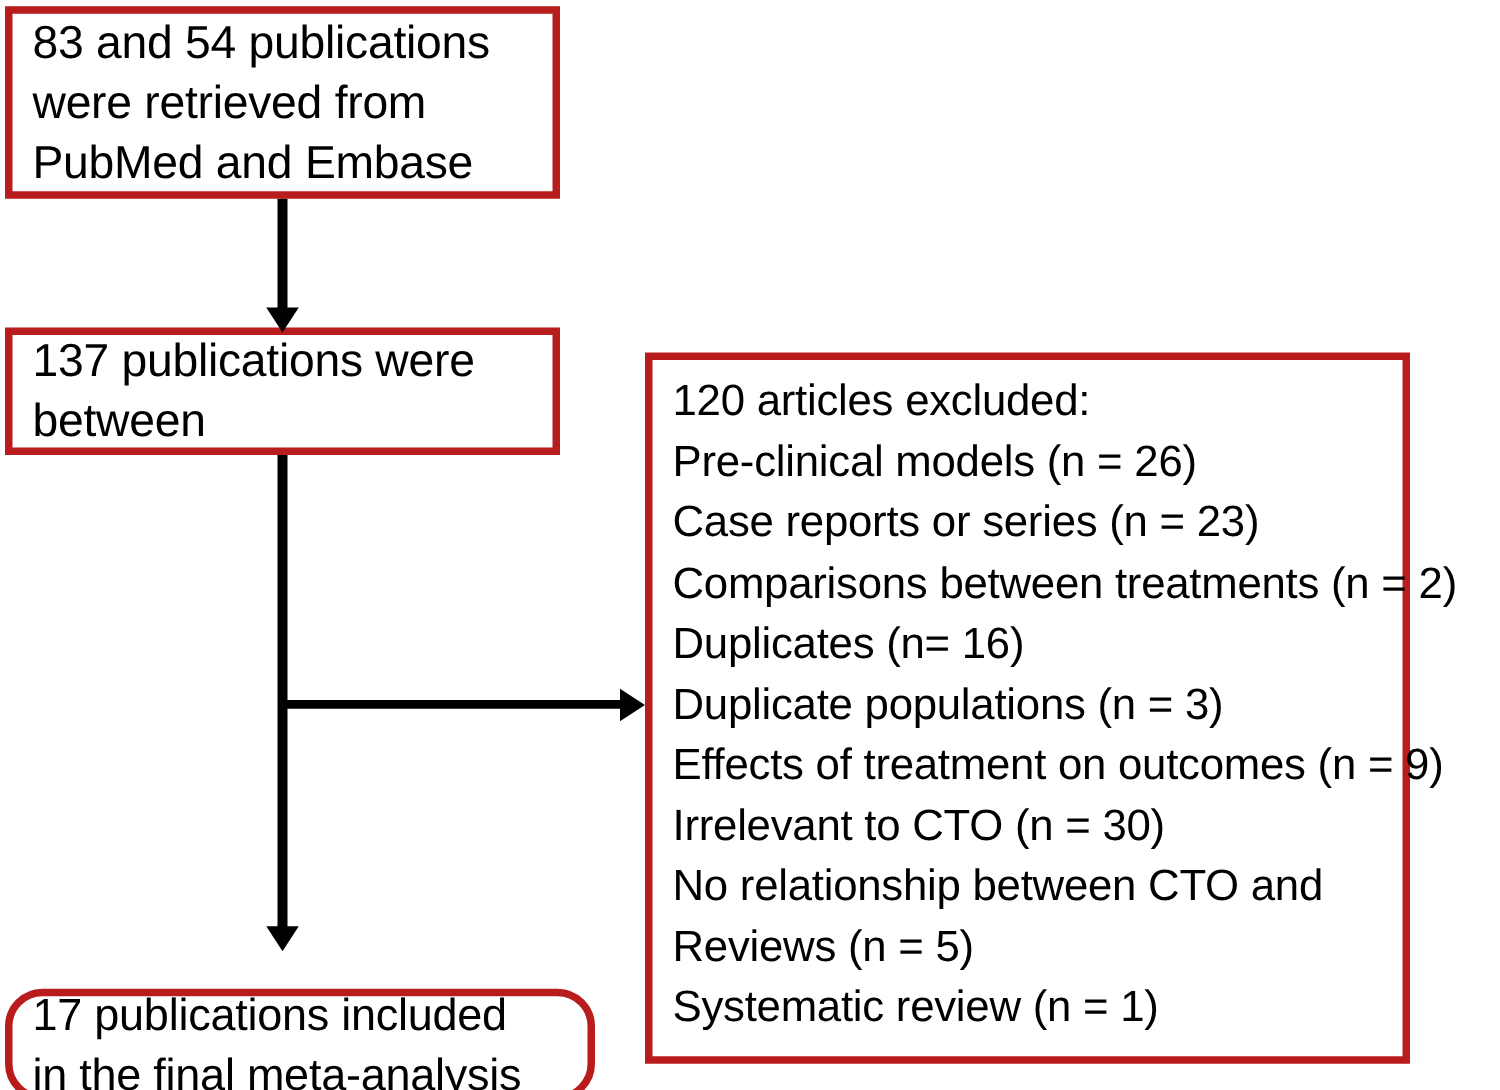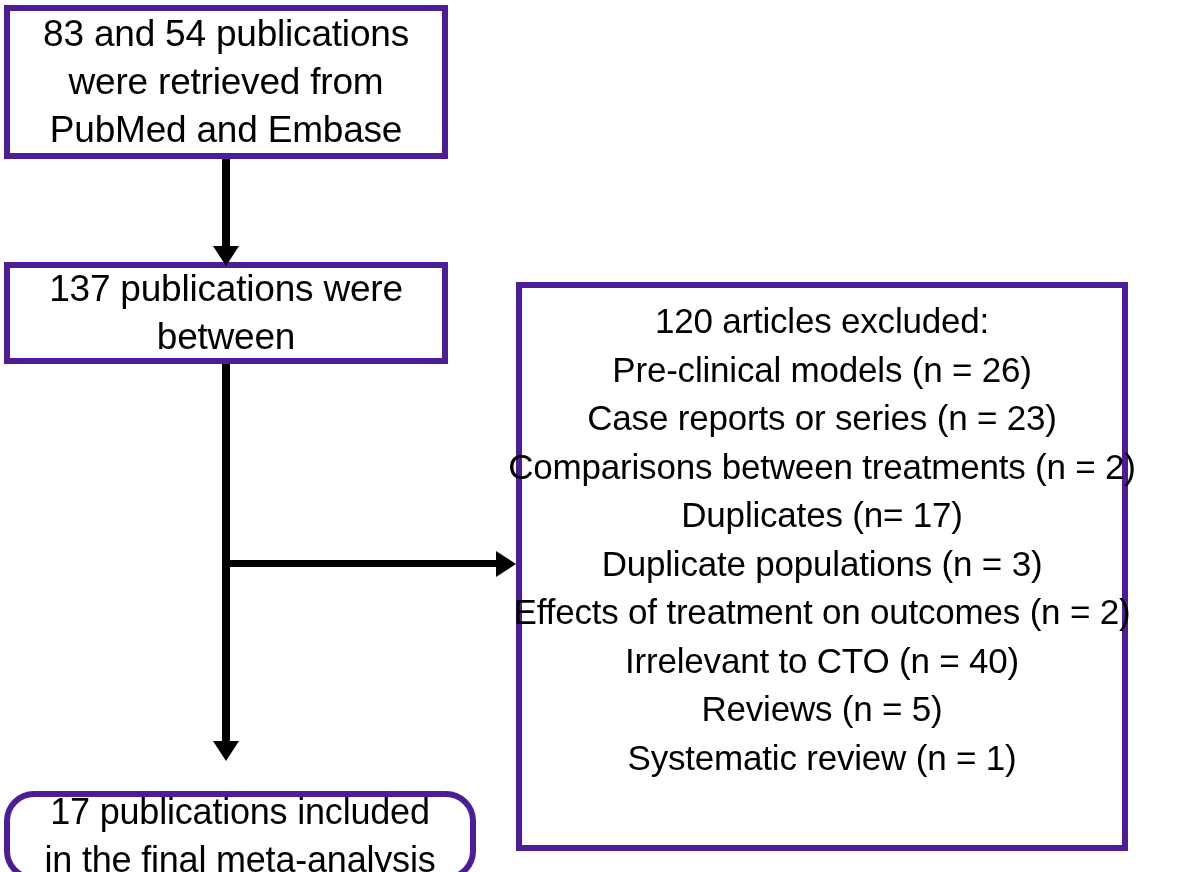--- a/index.html
+++ b/index.html
@@ -16,27 +16,28 @@
     width: 1200px;
     height: 872px;
     background: #ffffff;
     overflow: hidden;
   }
 
   
   .flow-box {
     position: absolute;
     box-sizing: border-box;
-    border: 6px solid #4c1d95;
+    border: 6px solid #b91c1c;
     background: #ffffff;
     display: flex;
     flex-direction: column;
-    align-items: center;
+    align-items: flex-start;
     justify-content: center;
     text-align: center;
+    padding-left: 16px;
   }
   .flow-box .line {
     display: block;
     white-space: nowrap;
     line-height: 48px;
     font-size: 37px;
     letter-spacing: -0.2px;
   }
 
   #box-retrieved { left: 4px;   top: 5px;   width: 444px; height: 154px; }
@@ -105,24 +106,25 @@
   <div class="flow-box" id="box-included">
     <span class="line">17 publications included</span>
     <span class="line">in the final meta-analysis</span>
   </div>
 
   <div class="flow-box" id="box-excluded">
     <span class="line">120 articles excluded:</span>
     <span class="line">Pre-clinical models (n = 26)</span>
     <span class="line">Case reports or series (n = 23)</span>
     <span class="line">Comparisons between treatments (n = 2)</span>
-    <span class="line">Duplicates (n= 17)</span>
+    <span class="line">Duplicates (n= 16)</span>
     <span class="line">Duplicate populations (n = 3)</span>
-    <span class="line">Effects of treatment on outcomes (n = 2)</span>
-    <span class="line">Irrelevant to CTO (n = 40)</span>
+    <span class="line">Effects of treatment on outcomes (n = 9)</span>
+    <span class="line">Irrelevant to CTO (n = 30)</span>
+    <span class="line">No relationship between CTO and</span>
     <span class="line">Reviews (n = 5)</span>
     <span class="line">Systematic review (n = 1)</span>
   </div>
 
   <div class="conn" id="stem-1"></div>
   <div class="arrowhead arrow-down" id="arrowhead-1"></div>
 
   <div class="conn" id="stem-2"></div>
   <div class="arrowhead arrow-down" id="arrowhead-2"></div>
 

